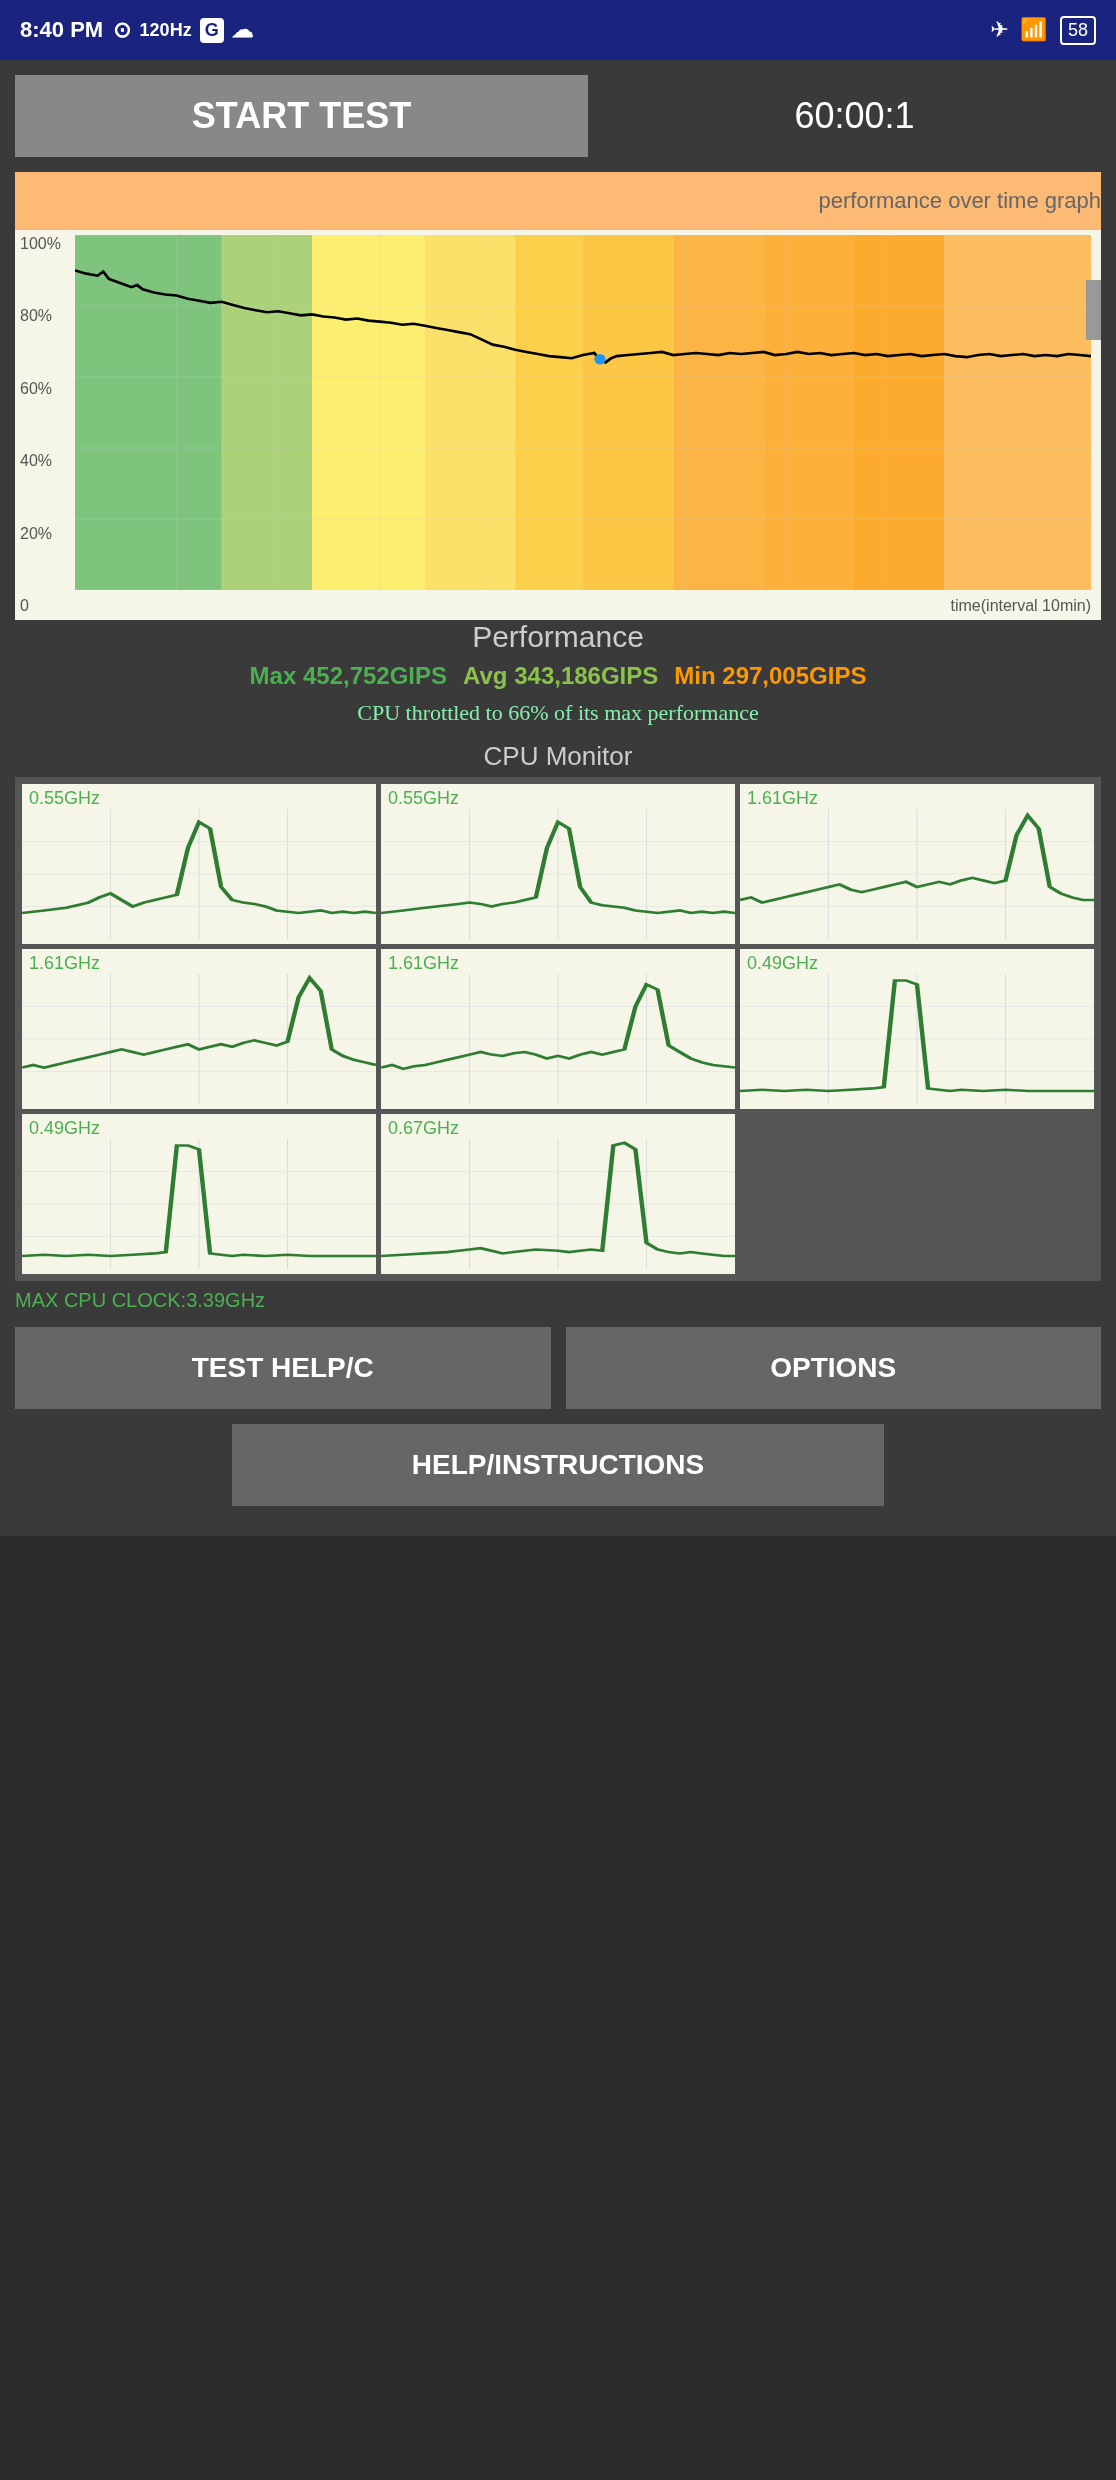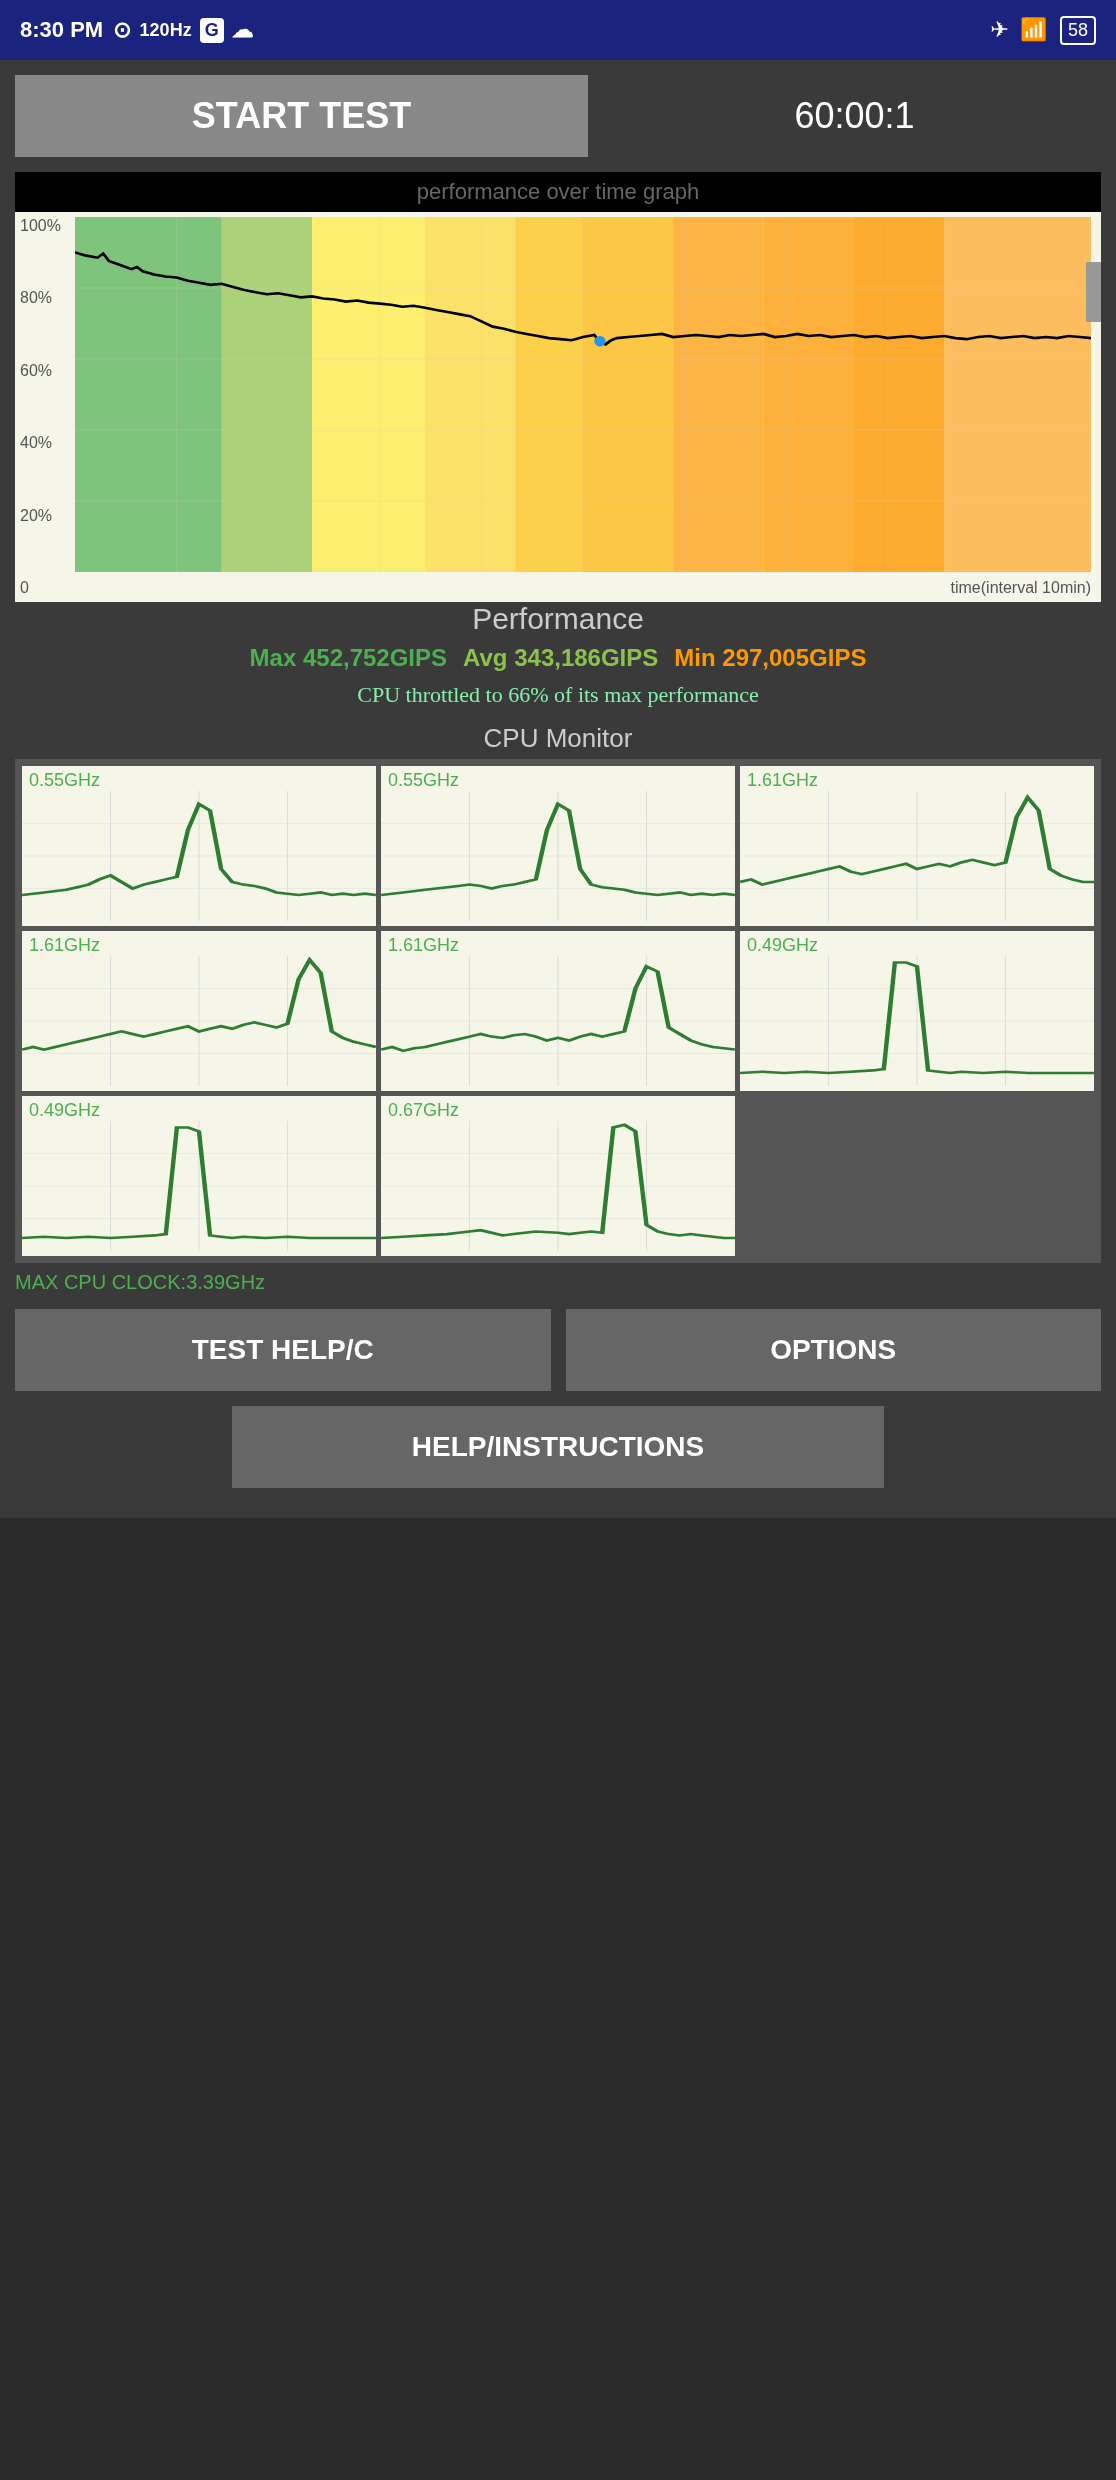--- a/index.html
+++ b/index.html
@@ -91,25 +91,25 @@
 
     .timer-display {
       color: white;
       font-size: 36px;
       font-weight: normal;
       flex: 1;
       text-align: center;
     }
 
     .graph-title {
-      text-align: center;
+      text-align: right;
       color: #666;
       font-size: 22px;
-      padding: 7px 0;
-      background: #000000;
+      padding: 16px 0;
+      background: #fdba74;
     }
 
     .graph-area {
       position: relative;
       width: 100%;
       height: 390px;
       background: #f5f5e8;
       overflow: hidden;
     }
 
@@ -261,21 +261,21 @@
     .bottom-spacer {
       height: 800px;
       background: #2a2a2a;
     }
   </style>
 </head>
 <body>
 
 <div class="status-bar">
   <div class="status-left">
-    <span>8:30 PM</span>
+    <span>8:40 PM</span>
     <div class="status-icons">
 
       <span style="font-size:22px;">⊙</span>
 
       <span style="font-size:18px; font-weight:bold;">120Hz</span>
 
       <span class="status-icon-g">G</span>
 
       <span class="status-icon-cloud">☁</span>
     </div>

